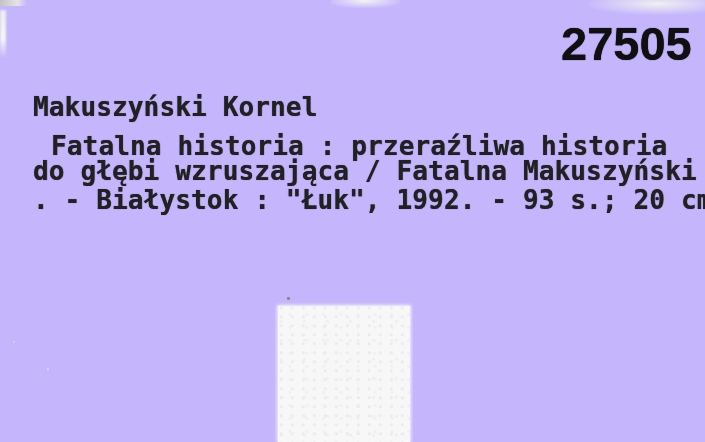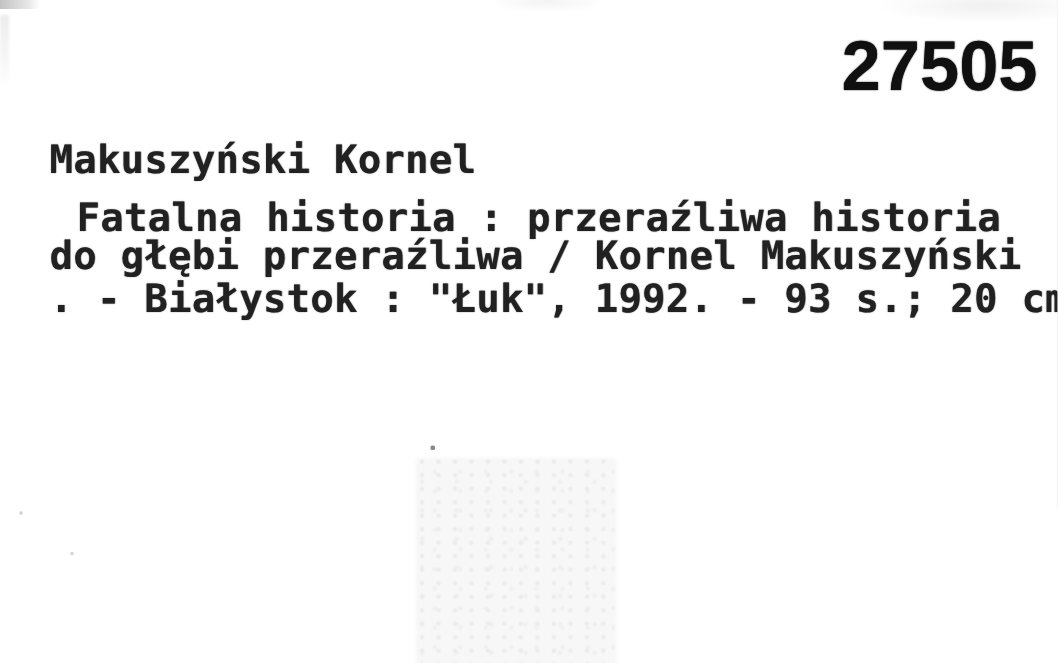--- a/index.html
+++ b/index.html
@@ -1,19 +1,19 @@
 <!DOCTYPE html>
 <html><head>
 <meta charset="utf-8">
 <style>
   html,body{margin:0;padding:0;background:#e9e9e9;}
   #scan{
     position:relative;
     width:705px;height:442px;
-    background:#ffffff;
+    background:#c4b5fd;
     overflow:hidden;
     font-family:"DejaVu Sans Mono", monospace;
   }
   
   .tw{
     position:absolute;
     font-size:26px;
     line-height:26px;
     letter-spacing:0.15px;
     white-space:nowrap;
@@ -84,21 +84,21 @@
   <div class="smudge sm-leftedge"></div>
   <div class="smudge sm-topright"></div>
   <div class="smudge sm-topmid"></div>
 
   <div class="stamp">27505</div>
 
   <div class="tw author">Makuszyński Kornel</div>
 
   <div class="tw desc1">Fatalna historia : przeraźliwa historia</div>
 
-  <div class="tw desc2">do głębi przeraźliwa / Kornel Makuszyński</div>
+  <div class="tw desc2">do głębi wzruszająca / Fatalna Makuszyński</div>
 
   <div class="tw desc3">. - Białystok : "Łuk", 1992. - 93 s.; 20 cm</div>
 
   <div class="patch"></div>
   <div class="dot dot-main"></div>
   <div class="dot speck1"></div>
   <div class="dot speck2"></div>
 
 </div>
 

